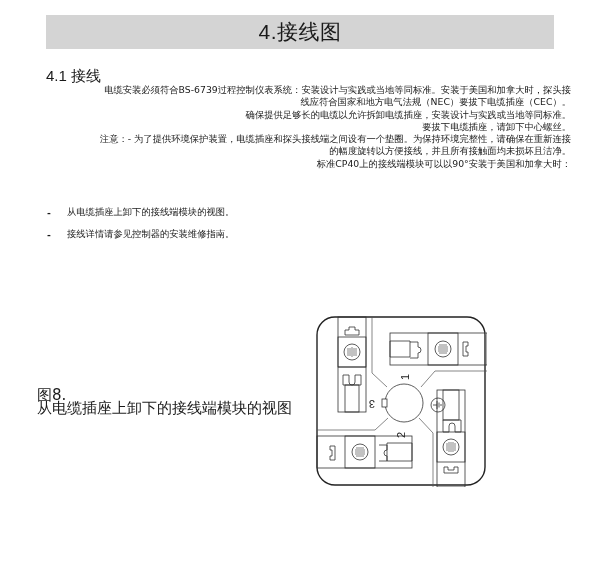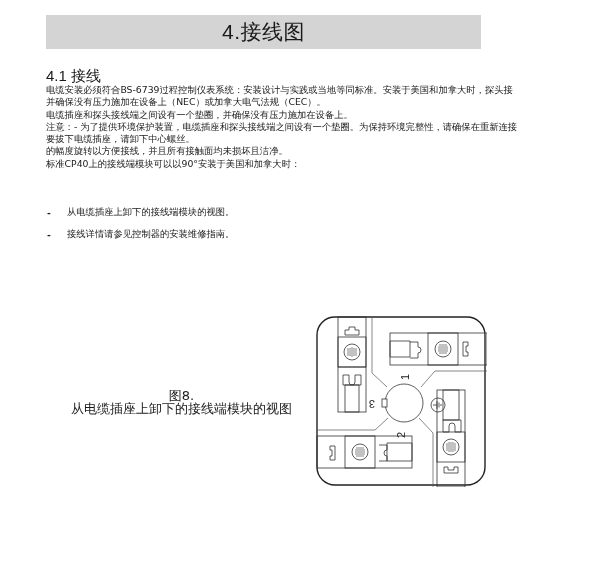--- a/index.html
+++ b/index.html
@@ -12,21 +12,21 @@
     height: 566px;
     position: relative;
     overflow: hidden;
     font-family: "DejaVu Sans", "Liberation Sans", sans-serif;
     color: #1a1a1a;
   }
   .title-bar {
     position: absolute;
     left: 46px;
     top: 15px;
-    width: 435px;
+    width: 508px;
     height: 34px;
     background: #d4d4d4;
     display: flex;
     align-items: center;
     justify-content: center;
   }
   .title-bar span {
     font-family: "Liberation Sans", "DejaVu Sans", sans-serif;
     font-size: 21px;
     color: #1a1a1a;
@@ -43,20 +43,21 @@
     text-align: right;
   }
   .body-text {
     position: absolute;
     left: 46px;
     top: 84px;
     width: 525px;
     font-size: 9.3px;
     line-height: 12.3px;
     color: #1a1a1a;
+    text-align: right;
   }
   .body-text p {
     margin: 0;
     white-space: nowrap;
   }
   .bullets {
     position: absolute;
     left: 46px;
     top: 206px;
     font-size: 9.3px;
@@ -70,22 +71,22 @@
   }
   .bullet .dash {
     width: 20px;
     font-weight: bold;
     padding-left: 1px;
   }
   .caption {
     position: absolute;
     right: 319px;
     top: 389px;
-    text-align: center;
-    font-size: 13px;
+    text-align: left;
+    font-size: 15px;
     line-height: 13px;
     color: #1a1a1a;
   }
   .diagram {
     position: absolute;
     left: 315px;
     top: 315px;
     width: 172px;
     height: 172px;
   }
@@ -94,24 +95,24 @@
 <body>
 
 <div class="title-bar">
   <span>4.接线图</span>
 </div>
 
 <div class="section-heading">4.1 接线</div>
 
 <div class="body-text">
   <p>电缆安装必须符合BS-6739过程控制仪表系统：安装设计与实践或当地等同标准。安装于美国和加拿大时，探头接</p>
-  <p>并确保没有压力施加在设备上（NEC）或加拿大电气法规（CEC）。</p>
-  <p>电缆插座和探头接线端之间设有一个垫圈，并确保没有压力施加在设备上。</p>
+  <p>线应符合国家和地方电气法规（NEC）要拔下电缆插座（CEC）。</p>
+  <p>确保提供足够长的电缆以允许拆卸电缆插座，安装设计与实践或当地等同标准。</p>
+  <p>要拔下电缆插座，请卸下中心螺丝。</p>
   <p>注意：- 为了提供环境保护装置，电缆插座和探头接线端之间设有一个垫圈。为保持环境完整性，请确保在重新连接</p>
-  <p>要拔下电缆插座，请卸下中心螺丝。</p>
   <p>的幅度旋转以方便接线，并且所有接触面均未损坏且洁净。</p>
   <p>标准CP40上的接线端模块可以以90°安装于美国和加拿大时：</p>
 </div>
 
 <div class="bullets">
   <div class="bullet">
     <span class="dash">-</span>
     <span>从电缆插座上卸下的接线端模块的视图。</span>
   </div>
   <div class="bullet">

